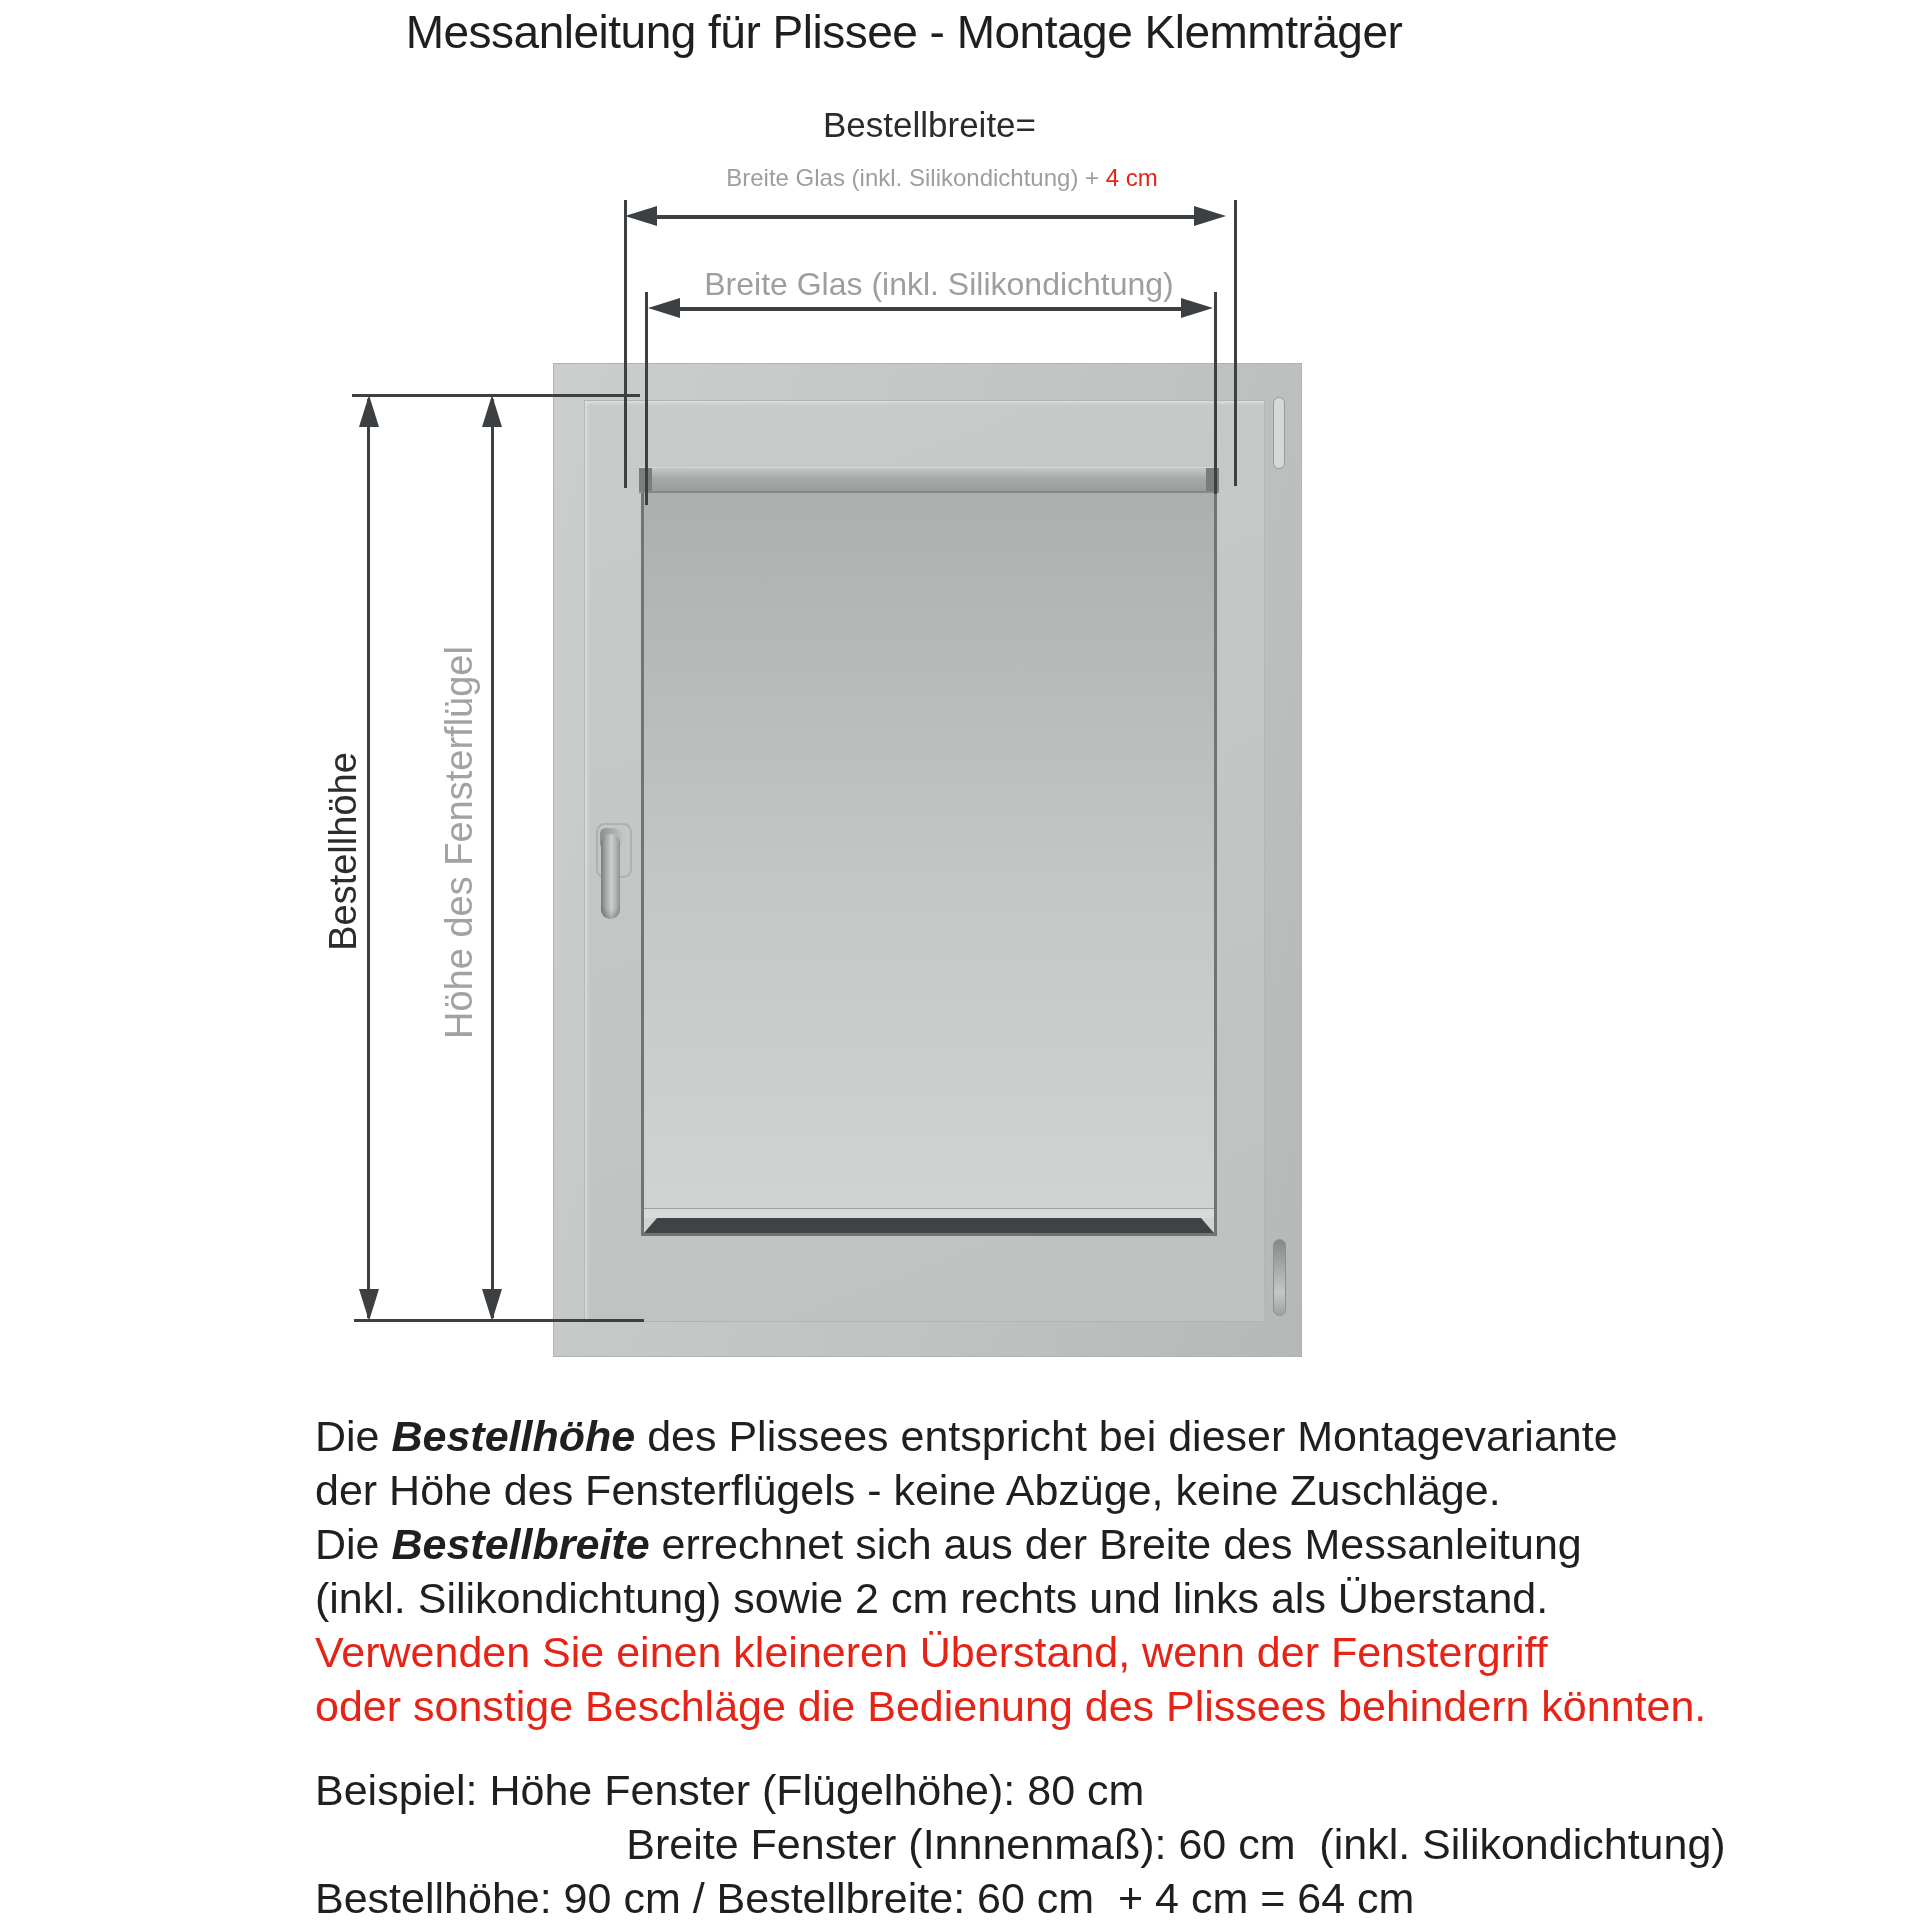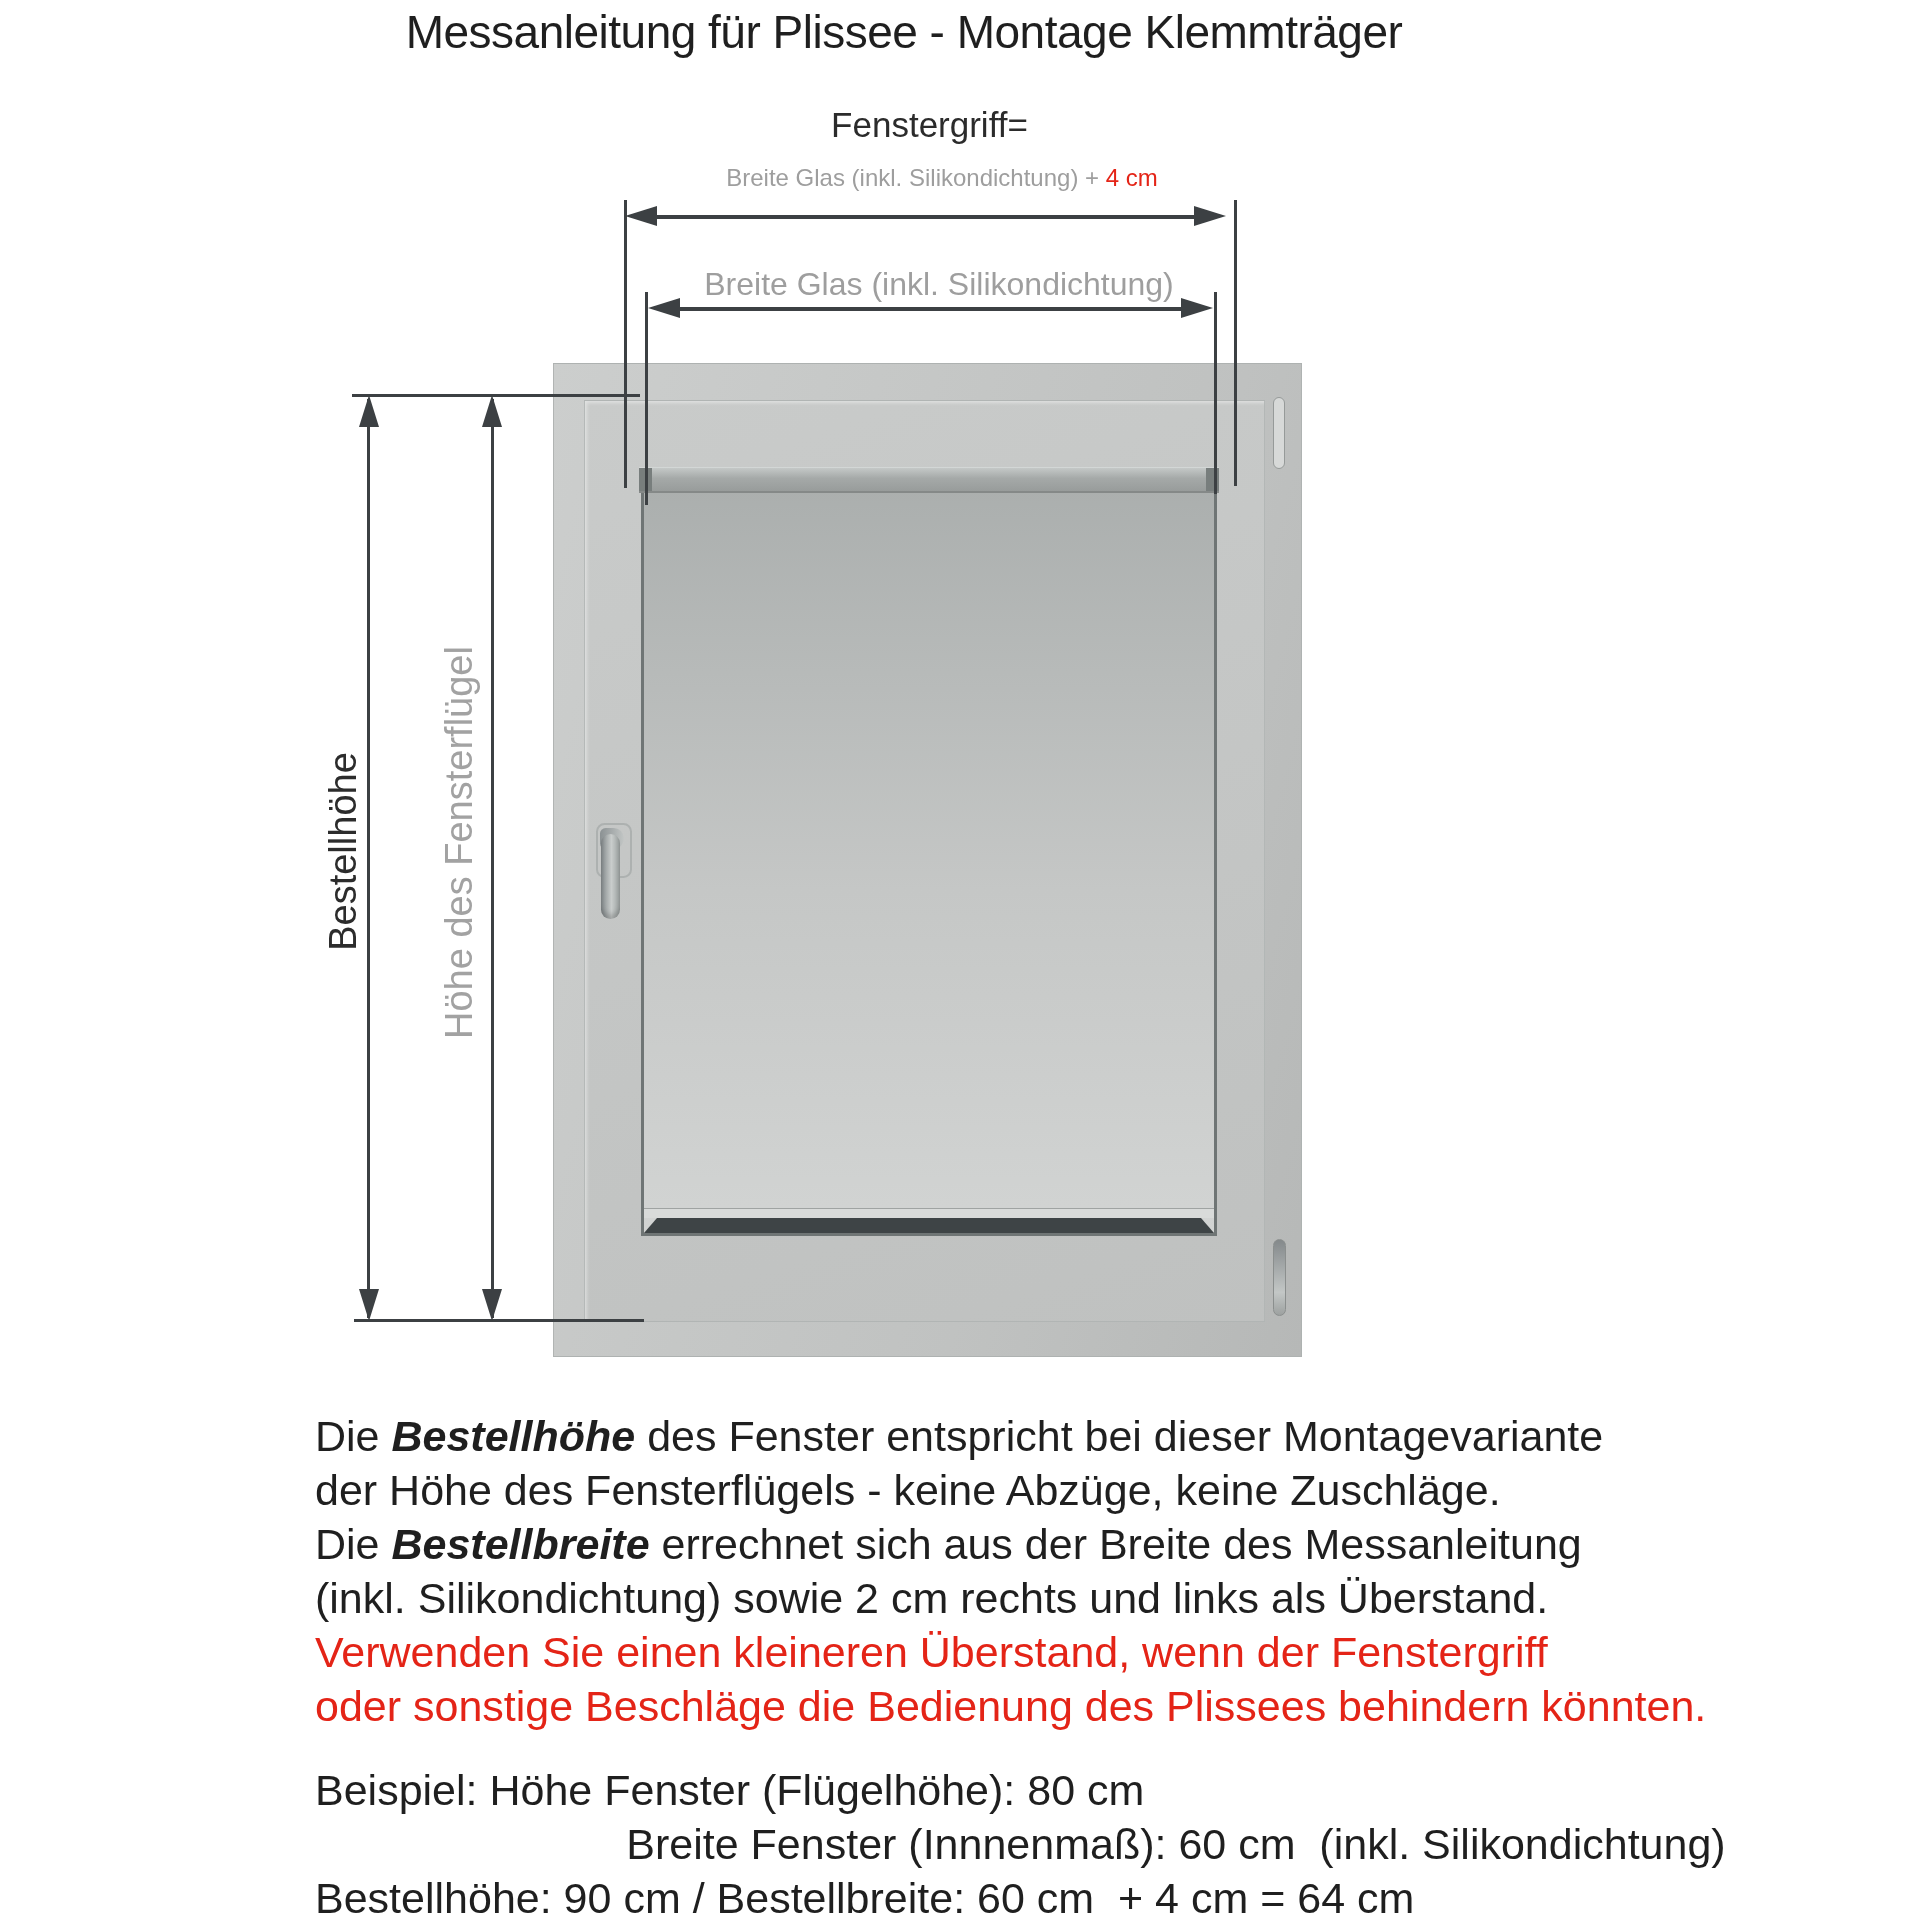--- a/index.html
+++ b/index.html
@@ -96,21 +96,21 @@
     </div>
     <div class="handle-plate"></div>
     <div class="handle-top"></div>
     <div class="handle-grip"></div>
     <div class="hinge-top"></div>
     <div class="hinge-bottom"></div>
   </div>
 
   <div class="title">Messanleitung für Plissee - Montage Klemmträger</div>
 
-  <div class="lbl lbl-bestellbreite">Fenstergriff=</div>
+  <div class="lbl lbl-bestellbreite">Bestellbreite=</div>
   <div class="lbl lbl-breite-plus"><span>Breite Glas (inkl. Silikondichtung) + </span><span class="red">4 cm</span></div>
   <div class="lbl lbl-breite">Breite Glas (inkl. Silikondichtung)</div>
 
   <div class="dim dim-h a1-line"></div>
   <div class="ah ah-l a1-hl"></div>
   <div class="ah ah-r a1-hr"></div>
 
   <div class="dim dim-h a2-line"></div>
   <div class="ah ah-l a2-hl"></div>
   <div class="ah ah-r a2-hr"></div>
@@ -125,21 +125,21 @@
   <div class="dim dim-v vA"></div>
   <div class="dim dim-v vB"></div>
   <div class="ah ah-u vA-u"></div>
   <div class="ah ah-d vA-d"></div>
   <div class="ah ah-u vB-u"></div>
   <div class="ah ah-d vB-d"></div>
   <div class="vlabel vlabel-bestellhoehe">Bestellhöhe</div>
   <div class="vlabel vlabel-fluegel">Höhe des Fensterflügel</div>
 
   <div class="bodytext">
-      <div class="tl"><span>Die </span><span class="bi">Bestellhöhe</span><span> des Fenster entspricht bei dieser Montagevariante</span></div>
+      <div class="tl"><span>Die </span><span class="bi">Bestellhöhe</span><span> des Plissees entspricht bei dieser Montagevariante</span></div>
       <div class="tl"><span>der Höhe des Fensterflügels - keine Abzüge, keine Zuschläge.</span></div>
       <div class="tl"><span>Die </span><span class="bi">Bestellbreite</span><span> errechnet sich aus der Breite des Messanleitung</span></div>
       <div class="tl"><span>(inkl. Silikondichtung) sowie 2 cm rechts und links als Überstand.</span></div>
       <div class="tl red"><span>Verwenden Sie einen kleineren Überstand, wenn der Fenstergriff</span></div>
       <div class="tl red"><span>oder sonstige Beschläge die Bedienung des Plissees behindern könnten.</span></div>
       <div class="tl" style="margin-top: 30px;"><span>Beispiel: Höhe Fenster (Flügelhöhe): 80 cm</span></div>
       <div class="tl" style="padding-left: 168px; text-align: center;"><span>Breite Fenster (Innnenmaß): 60 cm  (inkl. Silikondichtung)</span></div>
       <div class="tl"><span>Bestellhöhe: 90 cm / Bestellbreite: 60 cm  + 4 cm = 64 cm</span></div>
     </div>
 

